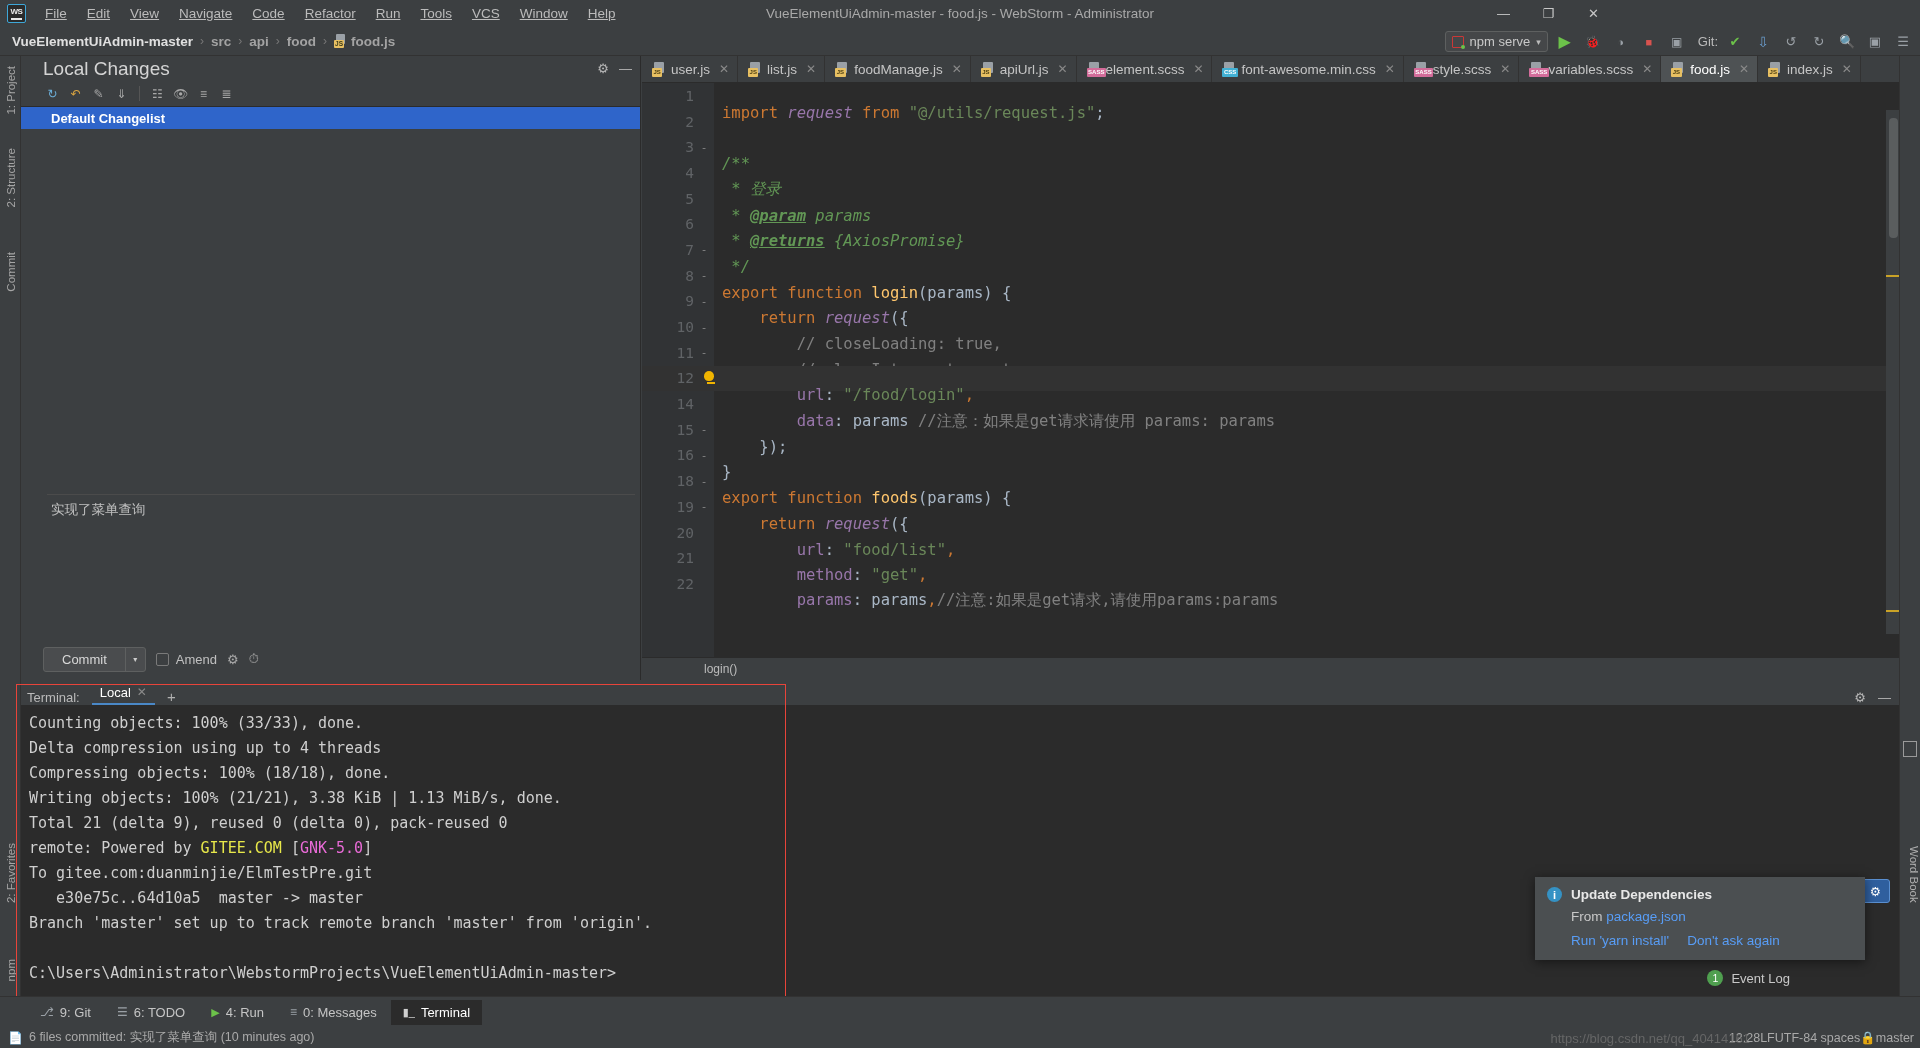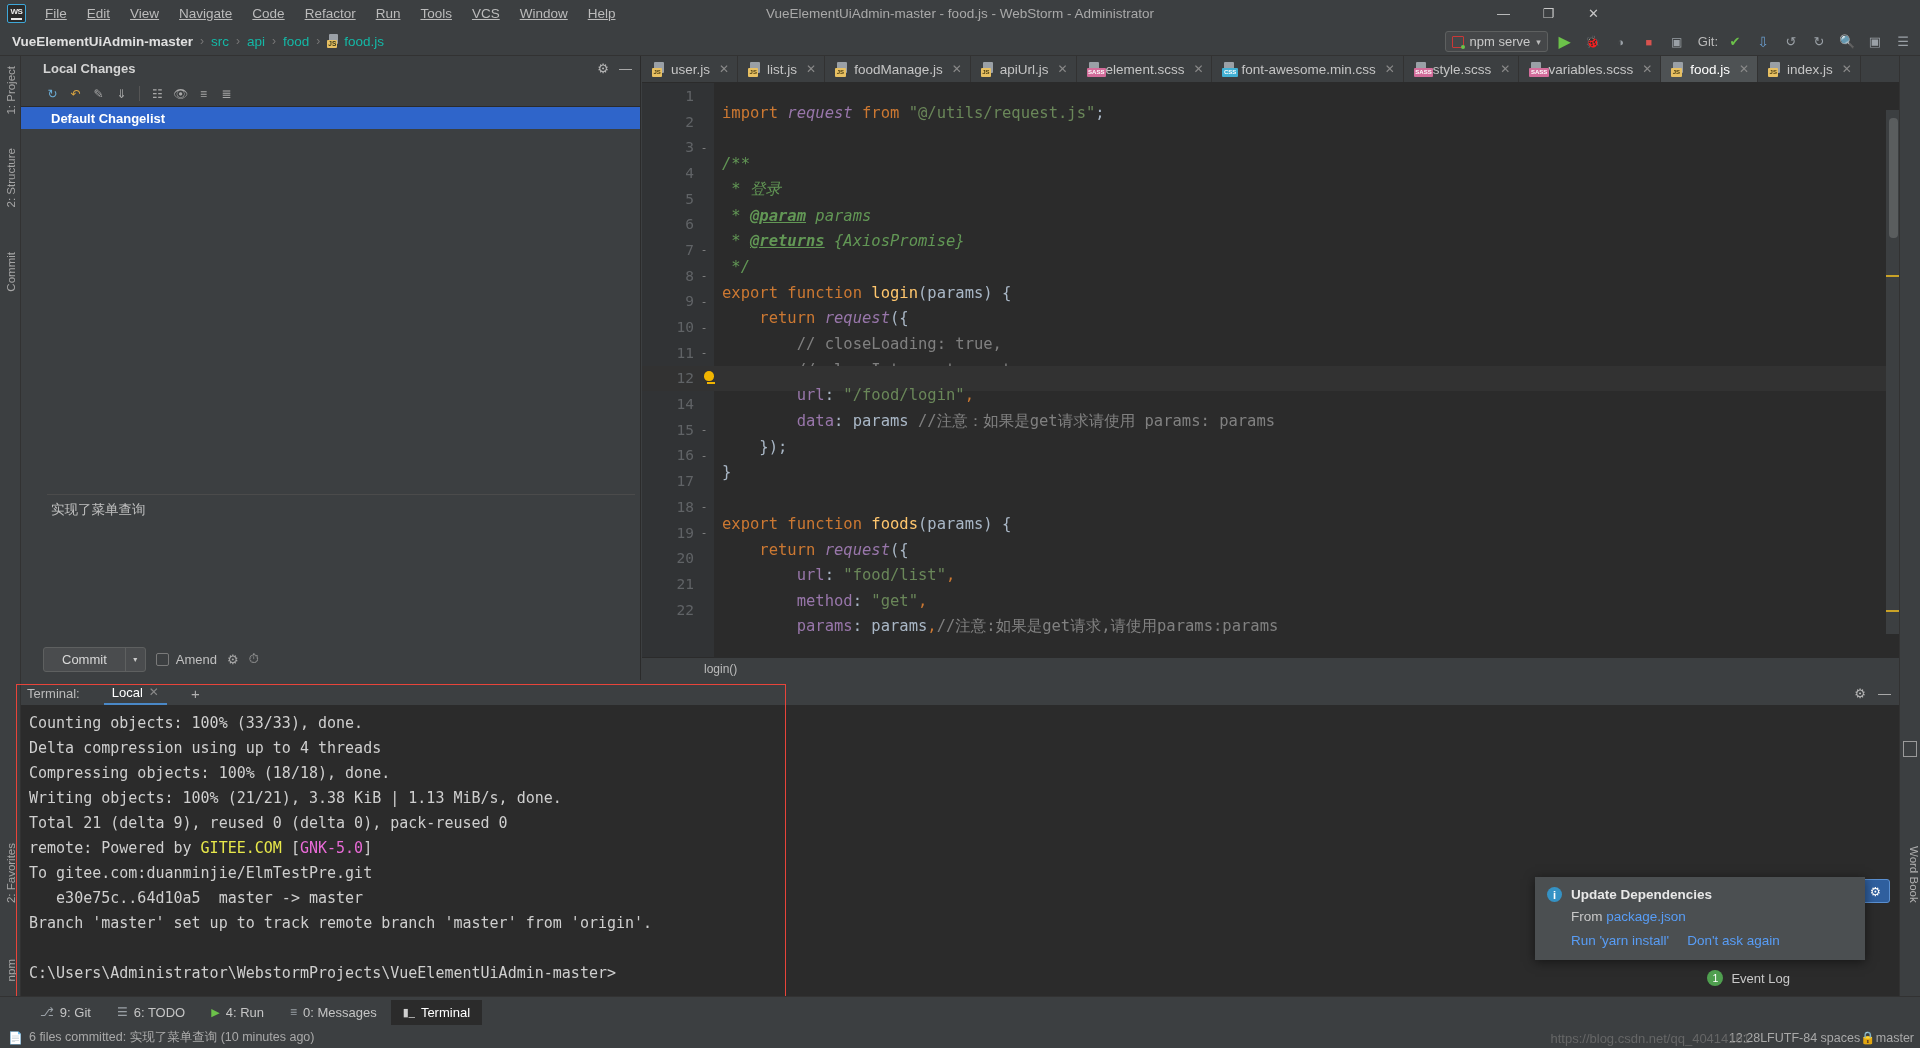--- a/index.html
+++ b/index.html
@@ -33,21 +33,21 @@
   .win-buttons { position:absolute; right:0; top:0; height:27px; display:flex; align-items:center; }
   .win-buttons .wb { width:45px; height:27px; display:flex; align-items:center; justify-content:center; color:#c8c8c8; font-size:13px; }
 
   
   .navbar {
     position:absolute; top:27px; left:0; width:1920px; height:29px;
     background:#3c3f41; display:flex; align-items:center;
     border-bottom:1px solid #323232;
   }
   .breadcrumb { display:flex; align-items:center; margin-left:12px; font-size:13.5px; }
-  .breadcrumb .crumb { color:#14b8a6; }
+  .breadcrumb .crumb { color:#a3a3a3;font-weight:bold; }
   .breadcrumb .crumb.strong { font-weight:bold; color:#e0e0e0; }
   .breadcrumb .sep { color:#777; margin:0 7px; font-size:12px; }
   .breadcrumb .jsicon { display:inline-block; width:12px; height:14px; margin-right:5px; position:relative; vertical-align:-2px; }
   .jsbadge { background:#e8c062; color:#3a3a1a; font-size:6.5px; font-weight:bold; line-height:6px;
              padding:1px 1px; position:absolute; bottom:0; left:0; border-radius:1px; }
   .jsdoc { position:absolute; top:0; left:2px; width:9px; height:10px; background:#9aa0a6; border-radius:1px; }
 
   .navright { position:absolute; right:6px; top:0; height:29px; display:flex; align-items:center; gap:6px; }
   .runcfg {
     display:flex; align-items:center; gap:6px; height:21px; padding:0 6px;
@@ -75,21 +75,21 @@
     position:absolute; right:0; top:56px; width:21px; bottom:31px;
     background:#3c3f41; border-left:1px solid #323232;
   }
 
   
   .lc-panel {
     position:absolute; left:21px; top:56px; width:620px; height:624px;
     background:#3c3f41; border-right:1px solid #2b2b2b;
   }
   .lc-header { height:25px; display:flex; align-items:center; position:relative; }
-  .lc-header .ttl { font-size:13px; color:#d4d4d4; margin-left:22px;font-weight:bold; }
+  .lc-header .ttl { font-size:19px; color:#d4d4d4; margin-left:22px; }
   .lc-header .acts { position:absolute; right:8px; display:flex; gap:10px; align-items:center; }
   .lc-toolbar { height:26px; display:flex; align-items:center; gap:4px; padding-left:22px;
                 border-bottom:1px solid #2b2b2b; }
   .lc-toolbar .ic { width:19px; height:19px; display:flex; align-items:center; justify-content:center;
                     color:#a8a8a8; font-size:12px; border-radius:3px; }
   .lc-toolbar .divider { width:1px; height:15px; background:#555; margin:0 4px; }
   .changelist-row {
     height:22px; background:#2f65ca; display:flex; align-items:center;
     padding-left:30px; font-size:13px; color:#ffffff; font-weight:bold;
   }
@@ -148,21 +148,21 @@
   .prop{ color:#9876aa; }
 
   .breadcrumb-bottom { height:23px; background:#3c3f41; display:flex; align-items:center;
                        padding-left:62px; font-size:12px; color:#bbb; border-top:1px solid #2b2b2b; }
   .scroll-marker { position:absolute; right:0; top:27px; width:13px; bottom:23px; background:#3c3f41; }
   .sm-thumb { position:absolute; right:1px; top:8px; width:9px; height:120px; background:#5a5d5e; border-radius:4px; }
   .sm-tick { position:absolute; right:0; width:13px; height:2px; }
 
   
   .term-panel { position:absolute; left:21px; top:681px; right:21px; bottom:52px; background:#3c3f41; }
-  .term-head { height:24px; display:flex; align-items:center; gap:12px; font-size:13px; color:#bbb; position:relative; }
+  .term-head { height:24px; display:flex; align-items:flex-end; gap:0; font-size:13px; color:#bbb; position:relative; }
   .term-head .lbl { margin-left:6px; margin-right:12px; color:#bbbbbb; }
   .term-tab { display:flex; align-items:center; gap:6px; padding:0 8px; height:24px;
               border-bottom:2px solid #4a88c7; color:#ffffff; }
   .term-tab .x { color:#8a8a8a; font-size:12px; }
   .term-plus { margin-left:12px; font-size:15px; color:#b0b0b0; }
   .term-head .hacts { position:absolute; right:8px; display:flex; gap:12px; align-items:center; }
   .term-body {
     position:absolute; left:0; top:24px; right:0; bottom:0; background:#2b2b2b;
     font-family:"DejaVu Sans Mono","Liberation Mono",monospace; font-size:15px; color:#cfcfcf;
     padding:6px 8px; line-height:25px; white-space:pre;
@@ -434,21 +434,20 @@
           <div class="cline"><span class="lnum">6</span><span class="fold"></span><span class="ctext"><span class="doc2"> * </span><span class="tag">@returns</span><span class="doc2"> {AxiosPromise}</span></span></div>
           <div class="cline"><span class="lnum">7</span><span class="fold">-</span><span class="ctext"><span class="doc2"> */</span></span></div>
           <div class="cline"><span class="lnum">8</span><span class="fold">-</span><span class="ctext"><span class="kw">export function </span><span class="fn">login</span><span class="pl">(params) {</span></span></div>
           <div class="cline"><span class="lnum">9</span><span class="fold">-</span><span class="ctext"><span class="kw">    return </span><span class="var">request</span><span class="pl">({</span></span></div>
           <div class="cline"><span class="lnum">10</span><span class="fold">-</span><span class="ctext"><span class="cmt">        // closeLoading: true,</span></span></div>
           <div class="cline"><span class="lnum">11</span><span class="fold">-</span><span class="ctext"><span class="cmt">        // closeInterceptors: true,</span></span></div>
           <div class="cline hl"><span class="lnum">12</span><span class="fold"></span><span class="ctext"><span class="prop">        url</span><span class="pl">: </span><span class="str">"/food/login"</span><span class="kw">,</span></span><span class="bulb"><span class="g"></span><span class="s"></span></span></div>
           <div class="cline"><span class="lnum">14</span><span class="fold"></span><span class="ctext"><span class="prop">        data</span><span class="pl">: </span><span class="pl">params </span><span class="cmt">//注意：如果是get请求请使用 params: params</span></span></div>
           <div class="cline"><span class="lnum">15</span><span class="fold">-</span><span class="ctext"><span class="pl">    });</span></span></div>
           <div class="cline"><span class="lnum">16</span><span class="fold">-</span><span class="ctext"><span class="pl">}</span></span></div>
-          <div class="cline"><span class="lnum">17</span><span class="fold"></span><span class="ctext"></span></div>
           <div class="cline"><span class="lnum">18</span><span class="fold">-</span><span class="ctext"><span class="kw">export function </span><span class="fn">foods</span><span class="pl">(params) {</span></span></div>
           <div class="cline"><span class="lnum">19</span><span class="fold">-</span><span class="ctext"><span class="kw">    return </span><span class="var">request</span><span class="pl">({</span></span></div>
           <div class="cline"><span class="lnum">20</span><span class="fold"></span><span class="ctext"><span class="prop">        url</span><span class="pl">: </span><span class="str">"food/list"</span><span class="kw">,</span></span></div>
           <div class="cline"><span class="lnum">21</span><span class="fold"></span><span class="ctext"><span class="prop">        method</span><span class="pl">: </span><span class="str">"get"</span><span class="kw">,</span></span></div>
           <div class="cline"><span class="lnum">22</span><span class="fold"></span><span class="ctext"><span class="prop">        params</span><span class="pl">: </span><span class="pl">params</span><span class="kw">,</span><span class="cmt">//注意:如果是get请求,请使用params:params</span></span></div>
         </div>
       <div class="scroll-marker">
         <div class="sm-thumb"></div>
         <div class="sm-tick" style="top:165px;background:#c9a227"></div>
         <div class="sm-tick" style="bottom:22px;background:#c9a227"></div>

